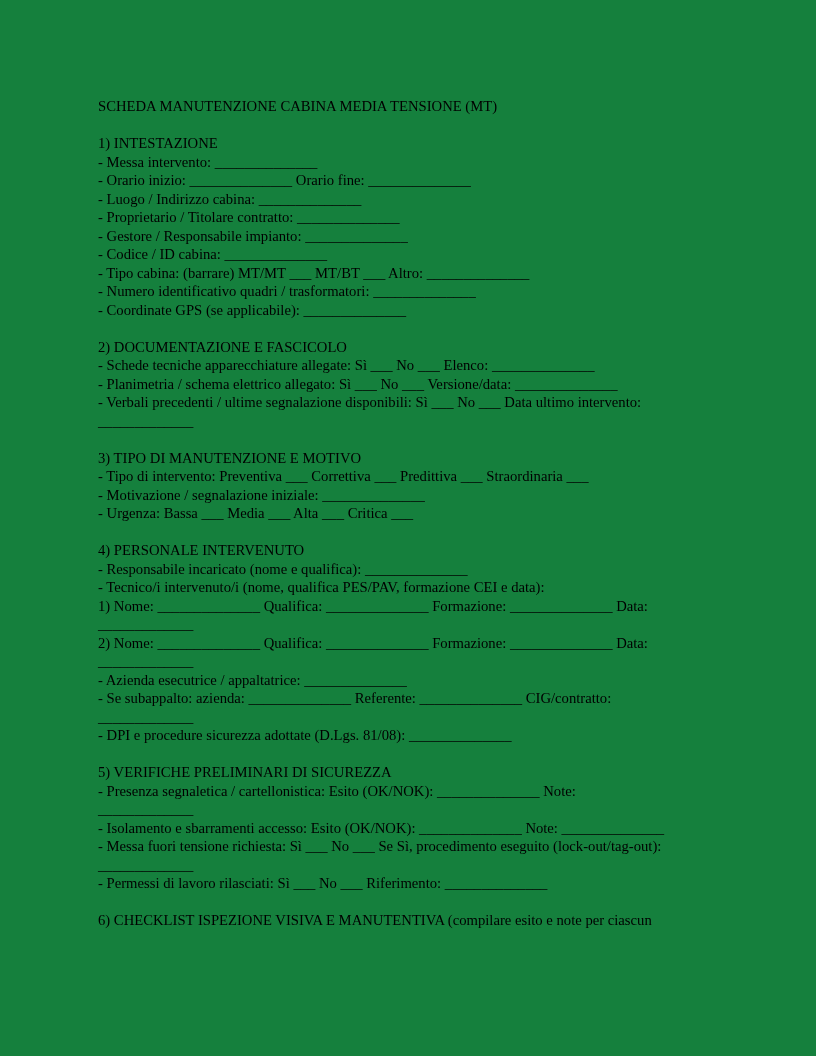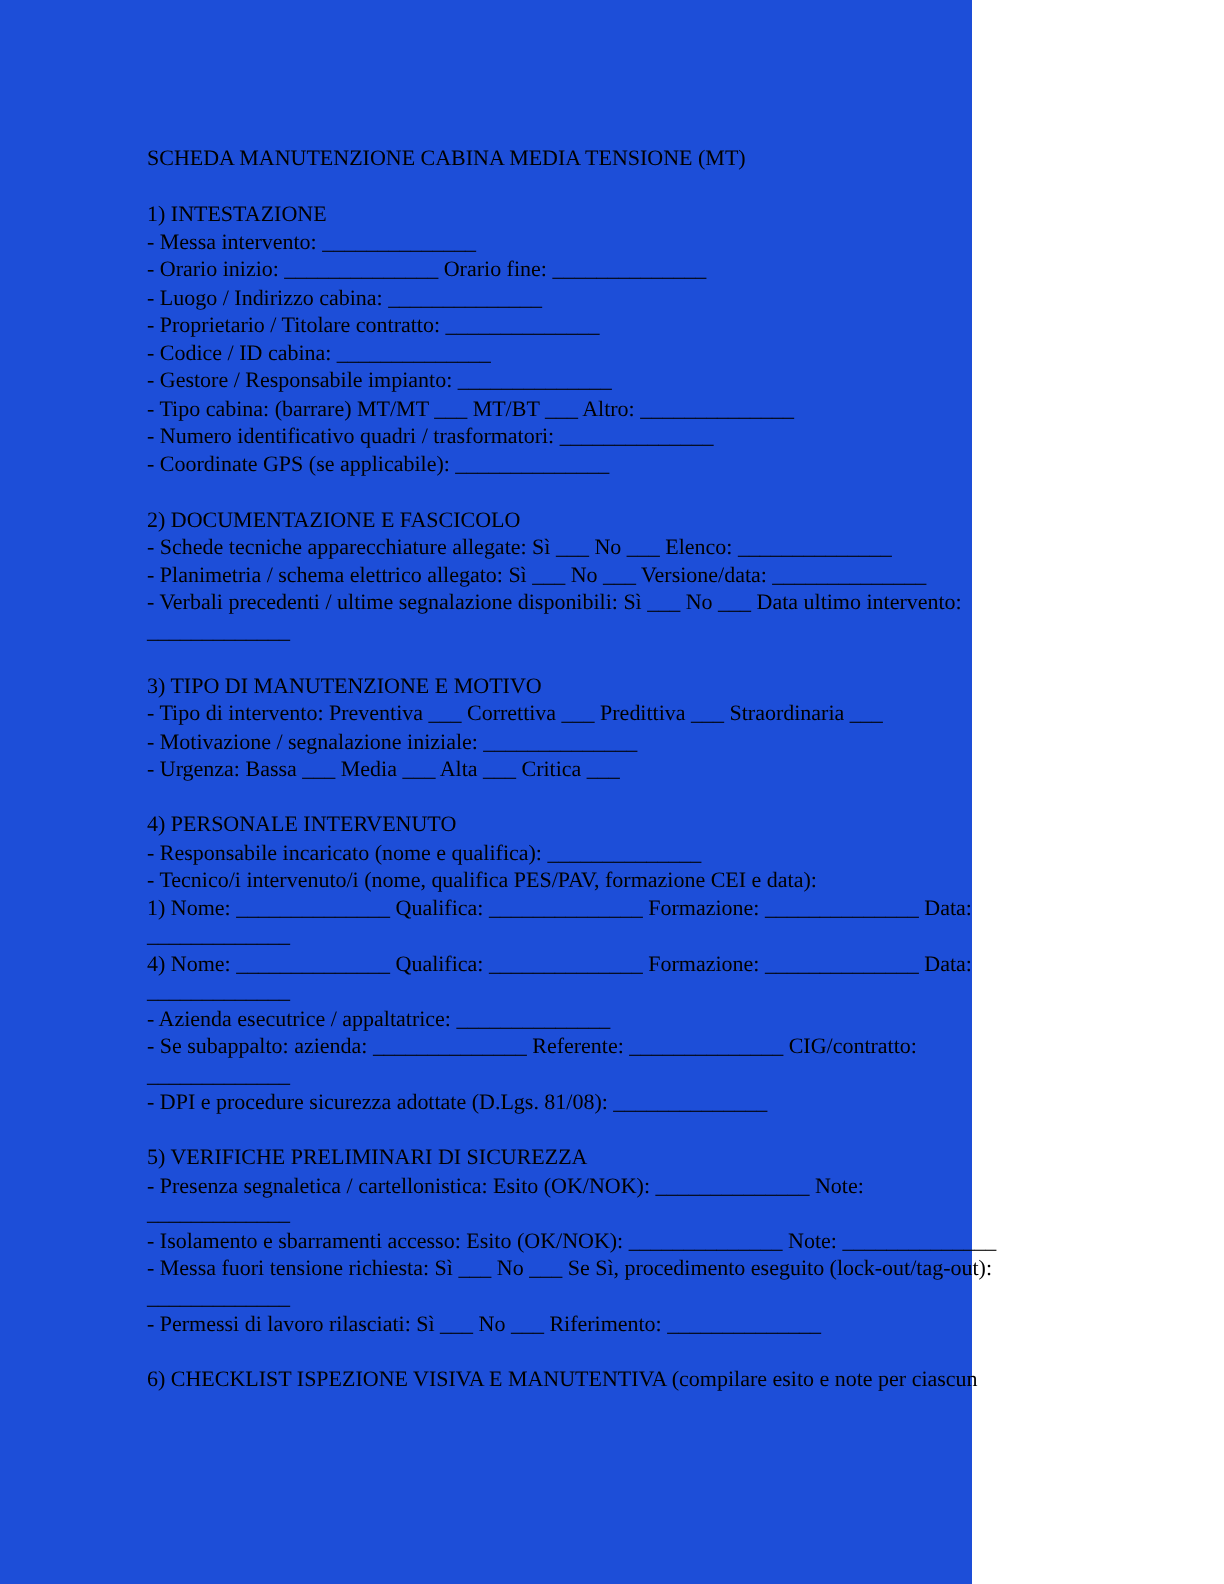--- a/index.html
+++ b/index.html
@@ -7,23 +7,23 @@
     padding: 0;
   }
   body {
     width: 816px;
     height: 1056px;
     background: #ffffff;
     overflow: hidden;
   }
   .page {
     position: relative;
-    width: 648px;
+    width: 816px;
     height: 1056px;
-    background: #1d4ed8;
+    background: #15803d;
     color: #000000;
     font-family: "Liberation Serif", "DejaVu Serif", serif;
     font-size: 14.67px;
     box-sizing: border-box;
     padding: 97px 96px 0 98px;
   }
   p.ln {
     margin: 0;
     padding: 0;
     line-height: 18.5px;
@@ -39,22 +39,22 @@
 <div class="page">
 
   <p class="ln">SCHEDA MANUTENZIONE CABINA MEDIA TENSIONE (MT)</p>
 
   <div class="sec">
     <p class="ln">1) INTESTAZIONE</p>
     <p class="ln">- Messa intervento: ______________</p>
     <p class="ln">- Orario inizio: ______________ Orario fine: ______________</p>
     <p class="ln">- Luogo / Indirizzo cabina: ______________</p>
     <p class="ln">- Proprietario / Titolare contratto: ______________</p>
+    <p class="ln">- Gestore / Responsabile impianto: ______________</p>
     <p class="ln">- Codice / ID cabina: ______________</p>
-    <p class="ln">- Gestore / Responsabile impianto: ______________</p>
     <p class="ln">- Tipo cabina: (barrare) MT/MT ___ MT/BT ___ Altro: ______________</p>
     <p class="ln">- Numero identificativo quadri / trasformatori: ______________</p>
     <p class="ln">- Coordinate GPS (se applicabile): ______________</p>
   </div>
 
   <div class="sec">
     <p class="ln">2) DOCUMENTAZIONE E FASCICOLO</p>
     <p class="ln">- Schede tecniche apparecchiature allegate: Sì ___ No ___ Elenco: ______________</p>
     <p class="ln">- Planimetria / schema elettrico allegato: Sì ___ No ___ Versione/data: ______________</p>
     <p class="ln">- Verbali precedenti / ultime segnalazione disponibili: Sì ___ No ___ Data ultimo intervento:</p>
@@ -67,21 +67,21 @@
     <p class="ln">- Motivazione / segnalazione iniziale: ______________</p>
     <p class="ln">- Urgenza: Bassa ___ Media ___ Alta ___ Critica ___</p>
   </div>
 
   <div class="sec">
     <p class="ln">4) PERSONALE INTERVENUTO</p>
     <p class="ln">- Responsabile incaricato (nome e qualifica): ______________</p>
     <p class="ln">- Tecnico/i intervenuto/i (nome, qualifica PES/PAV, formazione CEI e data):</p>
     <p class="ln">1) Nome: ______________ Qualifica: ______________ Formazione: ______________ Data:</p>
     <p class="ln">_____________</p>
-    <p class="ln">4) Nome: ______________ Qualifica: ______________ Formazione: ______________ Data:</p>
+    <p class="ln">2) Nome: ______________ Qualifica: ______________ Formazione: ______________ Data:</p>
     <p class="ln">_____________</p>
     <p class="ln">- Azienda esecutrice / appaltatrice: ______________</p>
     <p class="ln">- Se subappalto: azienda: ______________ Referente: ______________ CIG/contratto:</p>
     <p class="ln">_____________</p>
     <p class="ln">- DPI e procedure sicurezza adottate (D.Lgs. 81/08): ______________</p>
   </div>
 
   <div class="sec">
     <p class="ln">5) VERIFICHE PRELIMINARI DI SICUREZZA</p>
     <p class="ln">- Presenza segnaletica / cartellonistica: Esito (OK/NOK): ______________ Note:</p>

